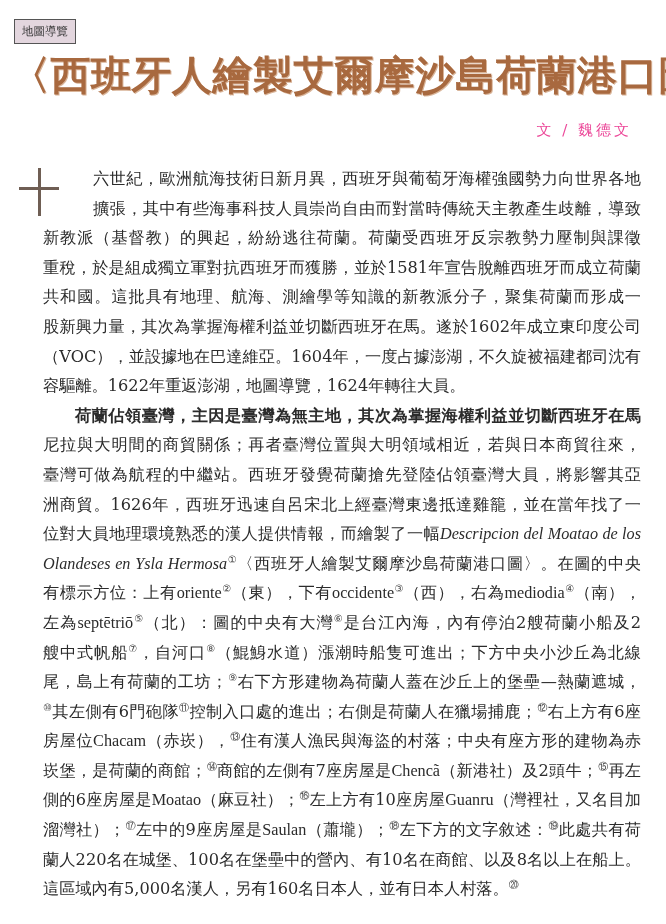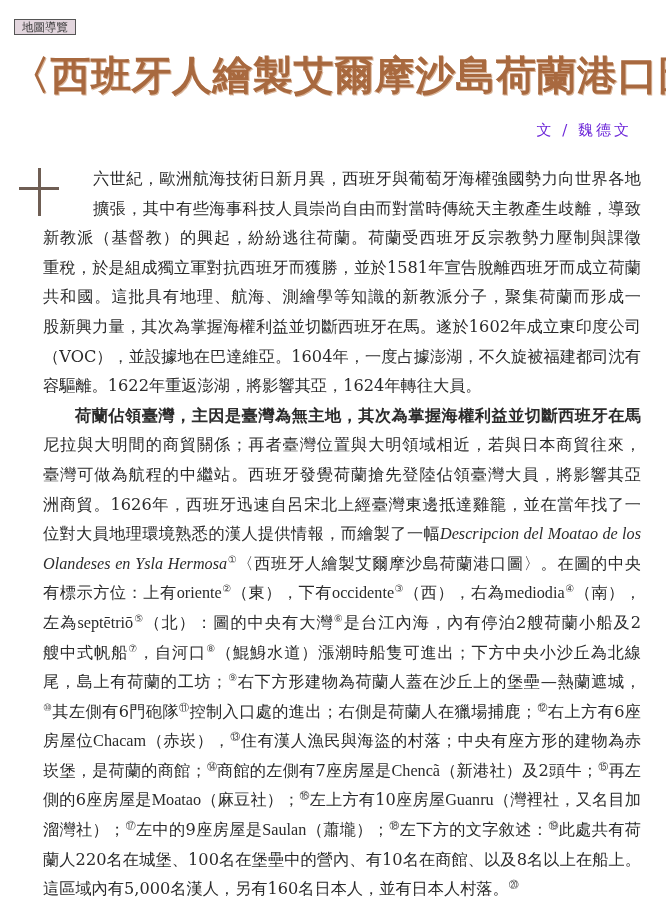--- a/index.html
+++ b/index.html
@@ -3,37 +3,37 @@
   <meta charset="utf-8">
   <style>
     html, body { margin: 0; padding: 0; background: #ffffff; }
     body {
       width: 666px; height: 924px; position: relative; overflow: hidden;
       font-family: "DejaVu Serif", "Liberation Serif", serif;
       color: #2a2a2a;
     }
     .tag {
       position: absolute; left: 14px; top: 19px;
-      height: 16px; padding: 0 7px;
+      height: 25px; padding: 0 7px;
       background: #e3d6de; border: 1px solid #555;
       font-family: "DejaVu Sans", "Liberation Sans", sans-serif;
       font-size: 11.5px; line-height: 17px; color: #333;
       box-sizing: border-box; display: flex; align-items: center;
     }
     .title {
       position: absolute; left: 10px; top: 52px; width: 650px;
       font-family: "DejaVu Serif", "Liberation Serif", serif;
       font-size: 40px; line-height: 46px; font-weight: bold;
       color: #a8693f; letter-spacing: 0.5px;
       white-space: nowrap;
       text-shadow: 1px 1px 0 #d9b59a;
     }
     .author {
       position: absolute; right: 34px; top: 121px;
-      font-size: 15px; color: #6d28d9; letter-spacing: 3px;
+      font-size: 15px; color: #ec4899; letter-spacing: 3px;
       white-space: nowrap;
     }
     .body {
       position: absolute; left: 17px; top: 164px; width: 624px;
     }
     .line {
       height: 29.6px; line-height: 29.6px;
       font-size: 16.2px; white-space: nowrap;
       text-align: justify; text-align-last: justify;
       color: #2b2b2b;
@@ -72,21 +72,21 @@
     <div class="h"></div>
   </div>
   <div id="lines">
       <div class="line indent2"><span>六世紀，歐洲航海技術日新月異，西班牙與葡萄牙海權強國勢力向世界各地</span></div>
       <div class="line indent2"><span>擴張，其中有些海事科技人員崇尚自由而對當時傳統天主教產生歧離，導致</span></div>
       <div class="line"><span>新教派（基督教）的興起，紛紛逃往荷蘭。荷蘭受西班牙反宗教勢力壓制與課徵</span></div>
       <div class="line"><span>重稅，於是組成獨立軍對抗西班牙而獲勝，並於1581年宣告脫離西班牙而成立荷蘭</span></div>
       <div class="line"><span>共和國。這批具有地理、航海、測繪學等知識的新教派分子，聚集荷蘭而形成一</span></div>
       <div class="line"><span>股新興力量，其次為掌握海權利益並切斷西班牙在馬。遂於1602年成立東印度公司</span></div>
       <div class="line"><span>（VOC），並設據地在巴達維亞。1604年，一度占據澎湖，不久旋被福建都司沈有</span></div>
-      <div class="line last"><span>容驅離。1622年重返澎湖，將影響其亞，1624年轉往大員。</span></div>
+      <div class="line last"><span>容驅離。1622年重返澎湖，地圖導覽，1624年轉往大員。</span></div>
       <div class="line indent-p"><span>荷蘭佔領臺灣，主因是臺灣為無主地，其次為掌握海權利益並切斷西班牙在馬</span></div>
       <div class="line"><span>尼拉與大明間的商貿關係；再者臺灣位置與大明領域相近，若與日本商貿往來，</span></div>
       <div class="line"><span>臺灣可做為航程的中繼站。西班牙發覺荷蘭搶先登陸佔領臺灣大員，將影響其亞</span></div>
       <div class="line"><span>洲商貿。1626年，西班牙迅速自呂宋北上經臺灣東邊抵達雞籠，並在當年找了一</span></div>
       <div class="line"><span>位對大員地理環境熟悉的漢人提供情報，而繪製了一幅</span><span class="it">Descripcion del Moatao de los</span></div>
       <div class="line"><span class="it">Olandeses en Ysla Hermosa</span><span class="sup">①</span><span>〈西班牙人繪製艾爾摩沙島荷蘭港口圖〉。在圖的中央</span></div>
       <div class="line"><span>有標示方位：上有</span><span class="lat">oriente</span><span class="sup">②</span><span>（東），下有</span><span class="lat">occidente</span><span class="sup">③</span><span>（西），右為</span><span class="lat">mediodia</span><span class="sup">④</span><span>（南）， </span></div>
       <div class="line"><span>左為</span><span class="lat">septētriō</span><span class="sup">⑤</span><span>（北）：圖的中央有大灣</span><span class="sup">⑥</span><span>是台江內海，內有停泊2艘荷蘭小船及2</span></div>
       <div class="line"><span>艘中式帆船</span><span class="sup">⑦</span><span>，自河口</span><span class="sup">⑧</span><span>（鯤鯓水道）漲潮時船隻可進出；下方中央小沙丘為北線</span></div>
       <div class="line"><span>尾，島上有荷蘭的工坊；</span><span class="sup">⑨</span><span>右下方形建物為荷蘭人蓋在沙丘上的堡壘—熱蘭遮城，</span></div>

